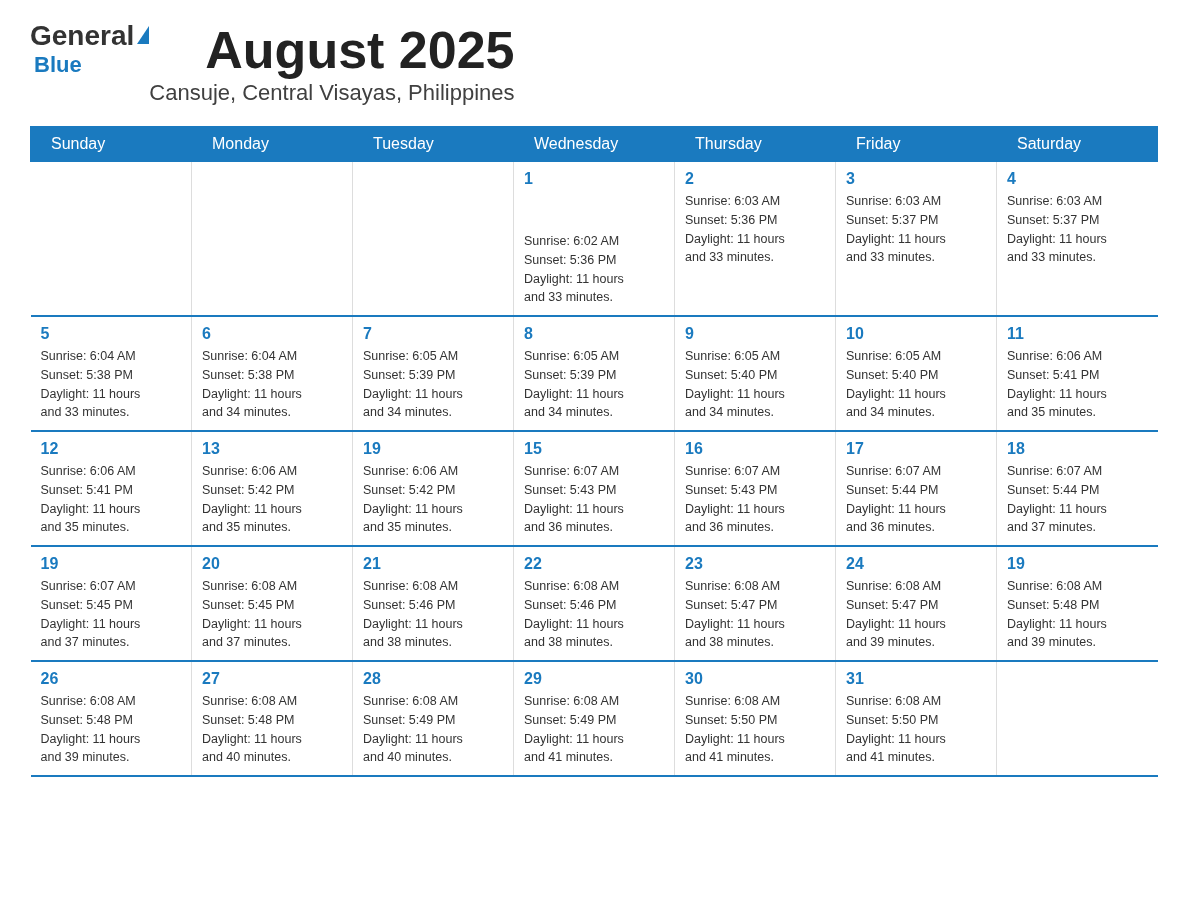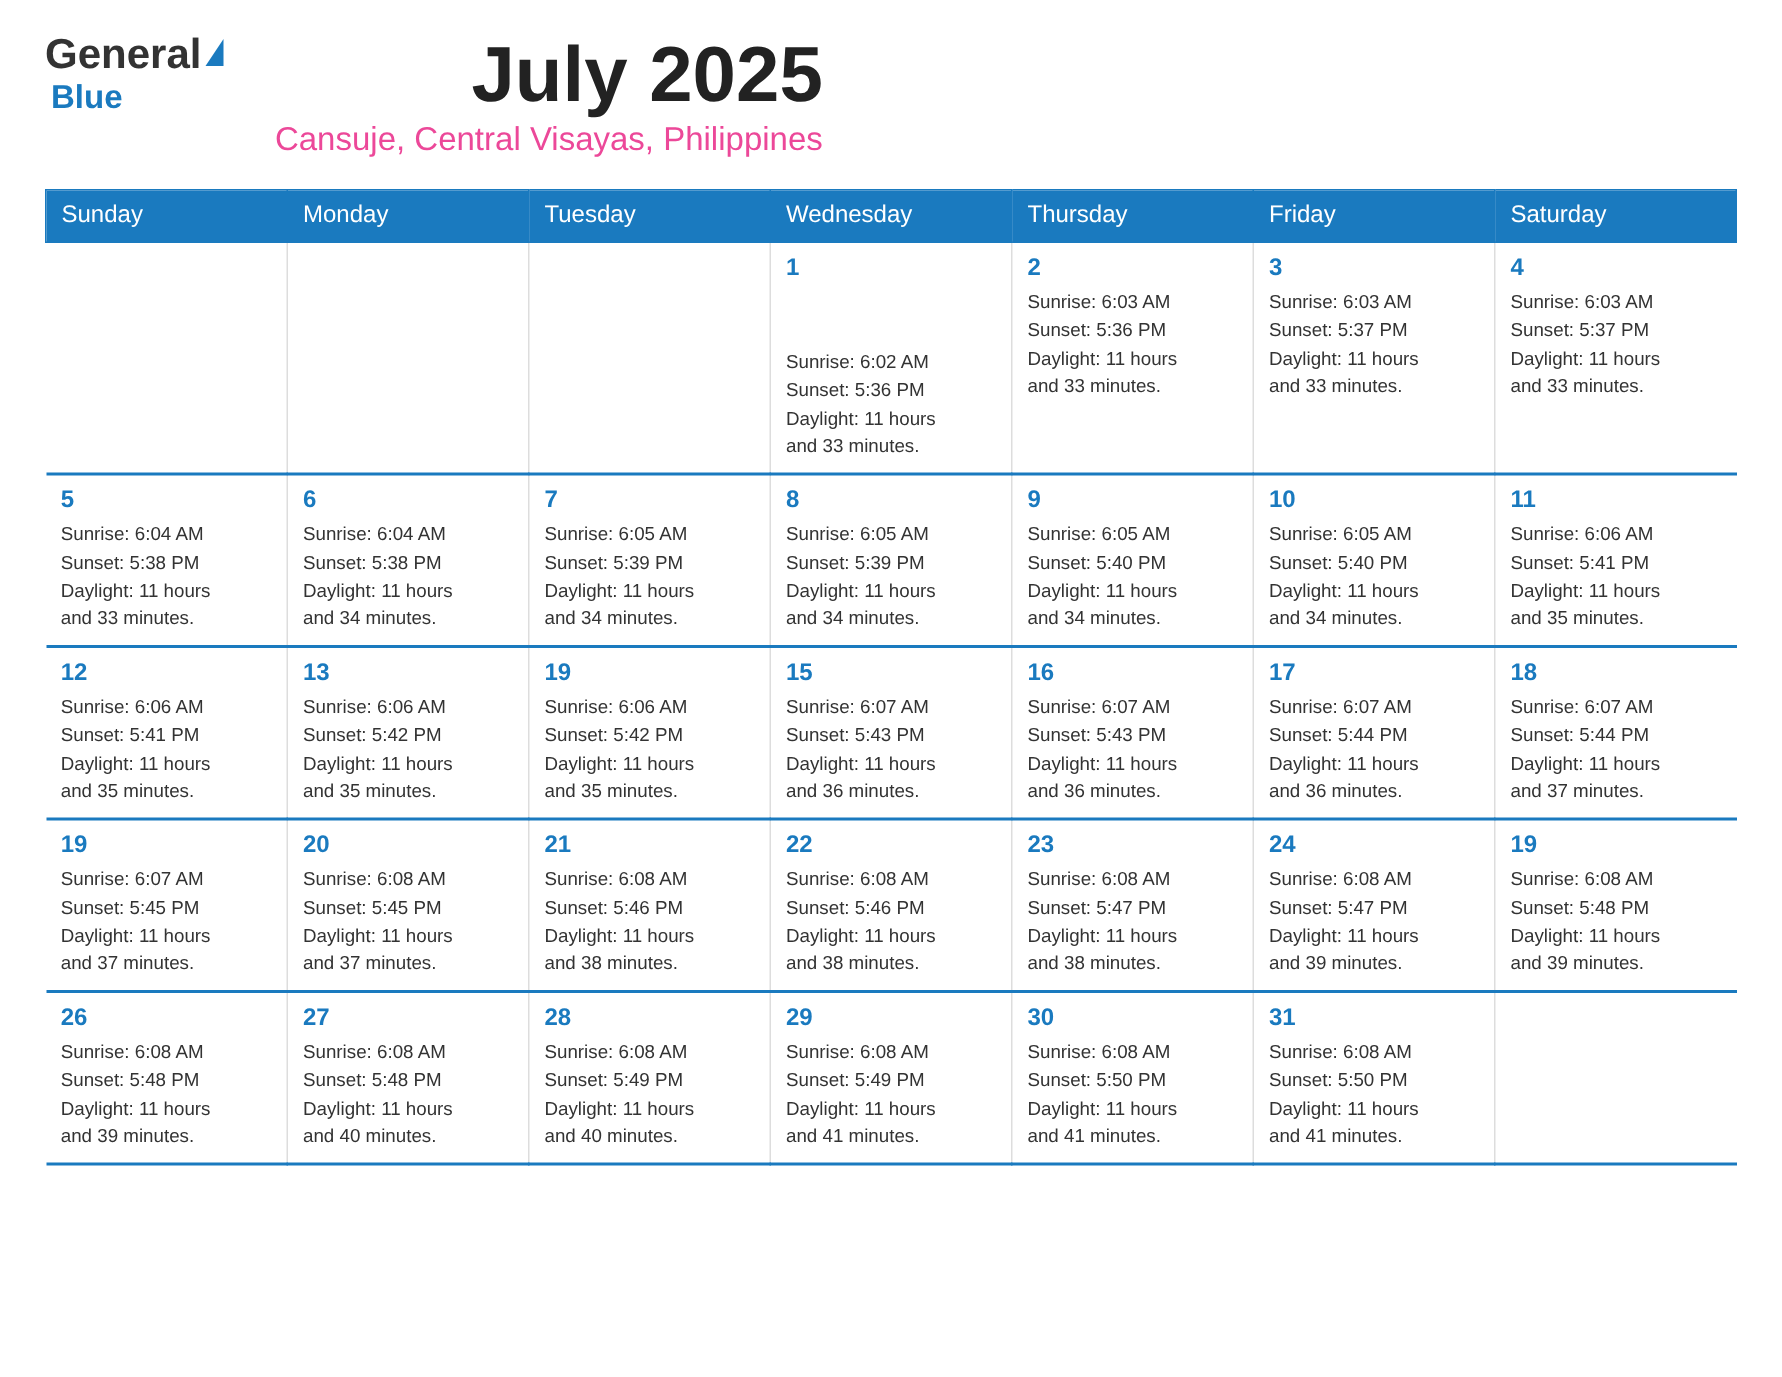--- a/index.html
+++ b/index.html
@@ -46,35 +46,34 @@
       text-align: right;
     }
     .title-section h1 {
       font-size: 52px;
       font-weight: bold;
       color: #222;
     }
     .title-section h2 {
       font-size: 22px;
       font-weight: normal;
-      color: #ec4899;
-      margin-left: 34px;
+      color: #404040;
     }
     .calendar {
       width: 100%;
       border-collapse: collapse;
     }
     .calendar thead tr {
       background-color: #1a7abf;
     }
     .calendar thead th {
       color: #fff;
       font-size: 16px;
       font-weight: normal;
-      padding: 8px 10px;
+      padding: 8px 20px;
       text-align: left;
       border: 1px solid #1a7abf;
     }
     .calendar tbody tr {
       border-bottom: 2px solid #1a7abf;
     }
     .calendar tbody td {
       vertical-align: top;
       padding: 8px 10px;
       font-size: 13px;
@@ -108,21 +107,21 @@
   <div class="logo">
     <div class="logo-text">
       <span class="logo-general">General</span>
       <div class="logo-triangle"></div>
     </div>
     <div>
       <span class="logo-sub">Blue</span>
     </div>
   </div>
   <div class="title-section">
-    <h1>July 2025</h1>
+    <h1>August 2025</h1>
     <h2>Cansuje, Central Visayas, Philippines</h2>
   </div>
 </div>
 
 <table class="calendar">
   <thead>
     <tr>
     <th>Sunday</th>
         <th>Monday</th>
         <th>Tuesday</th>

